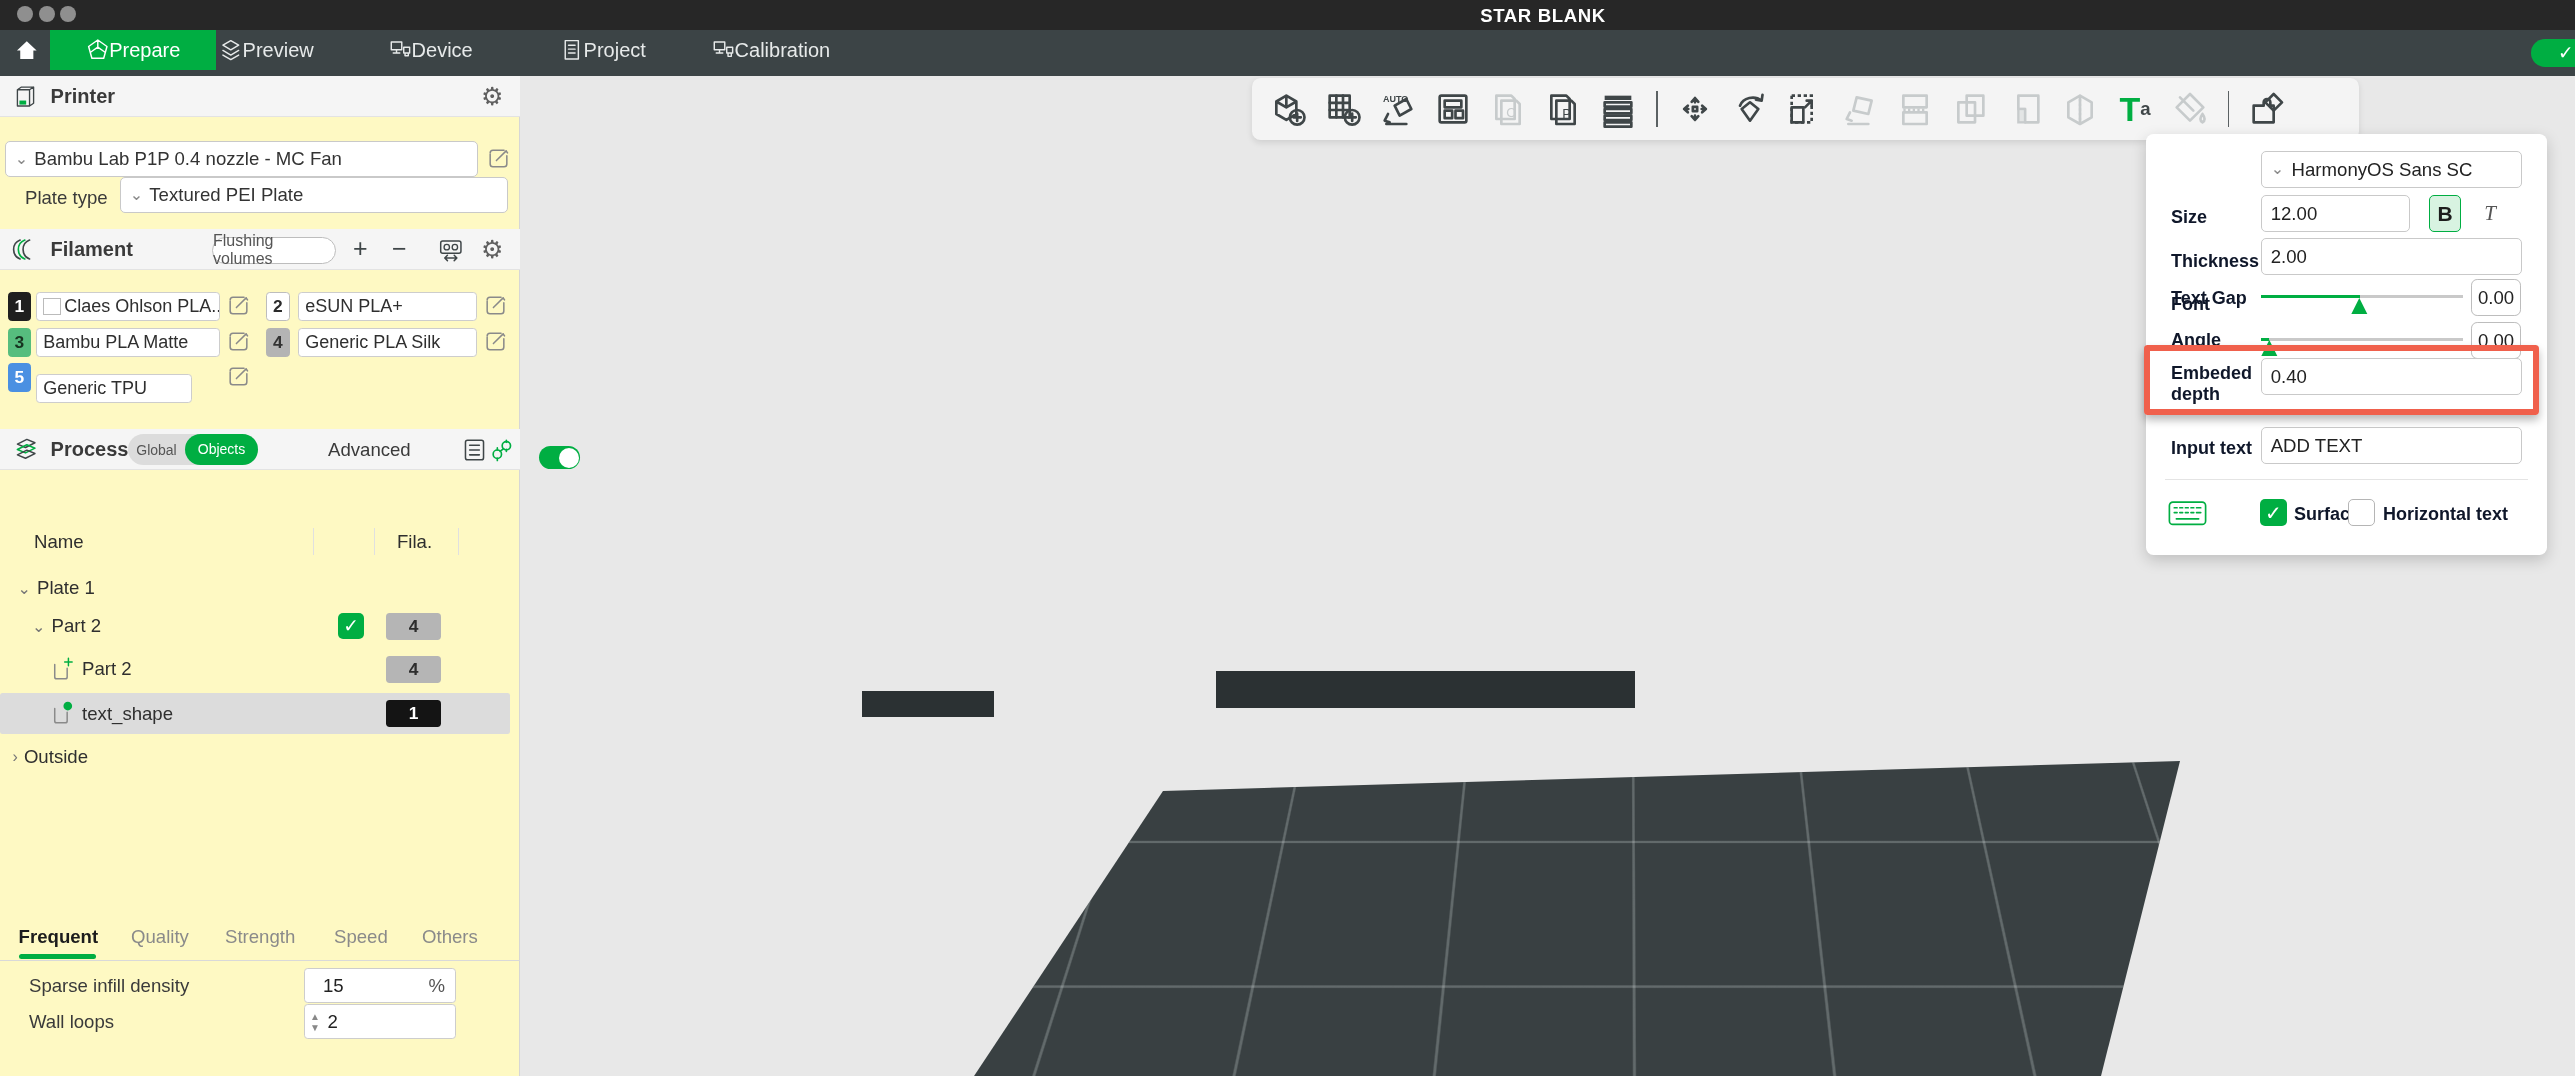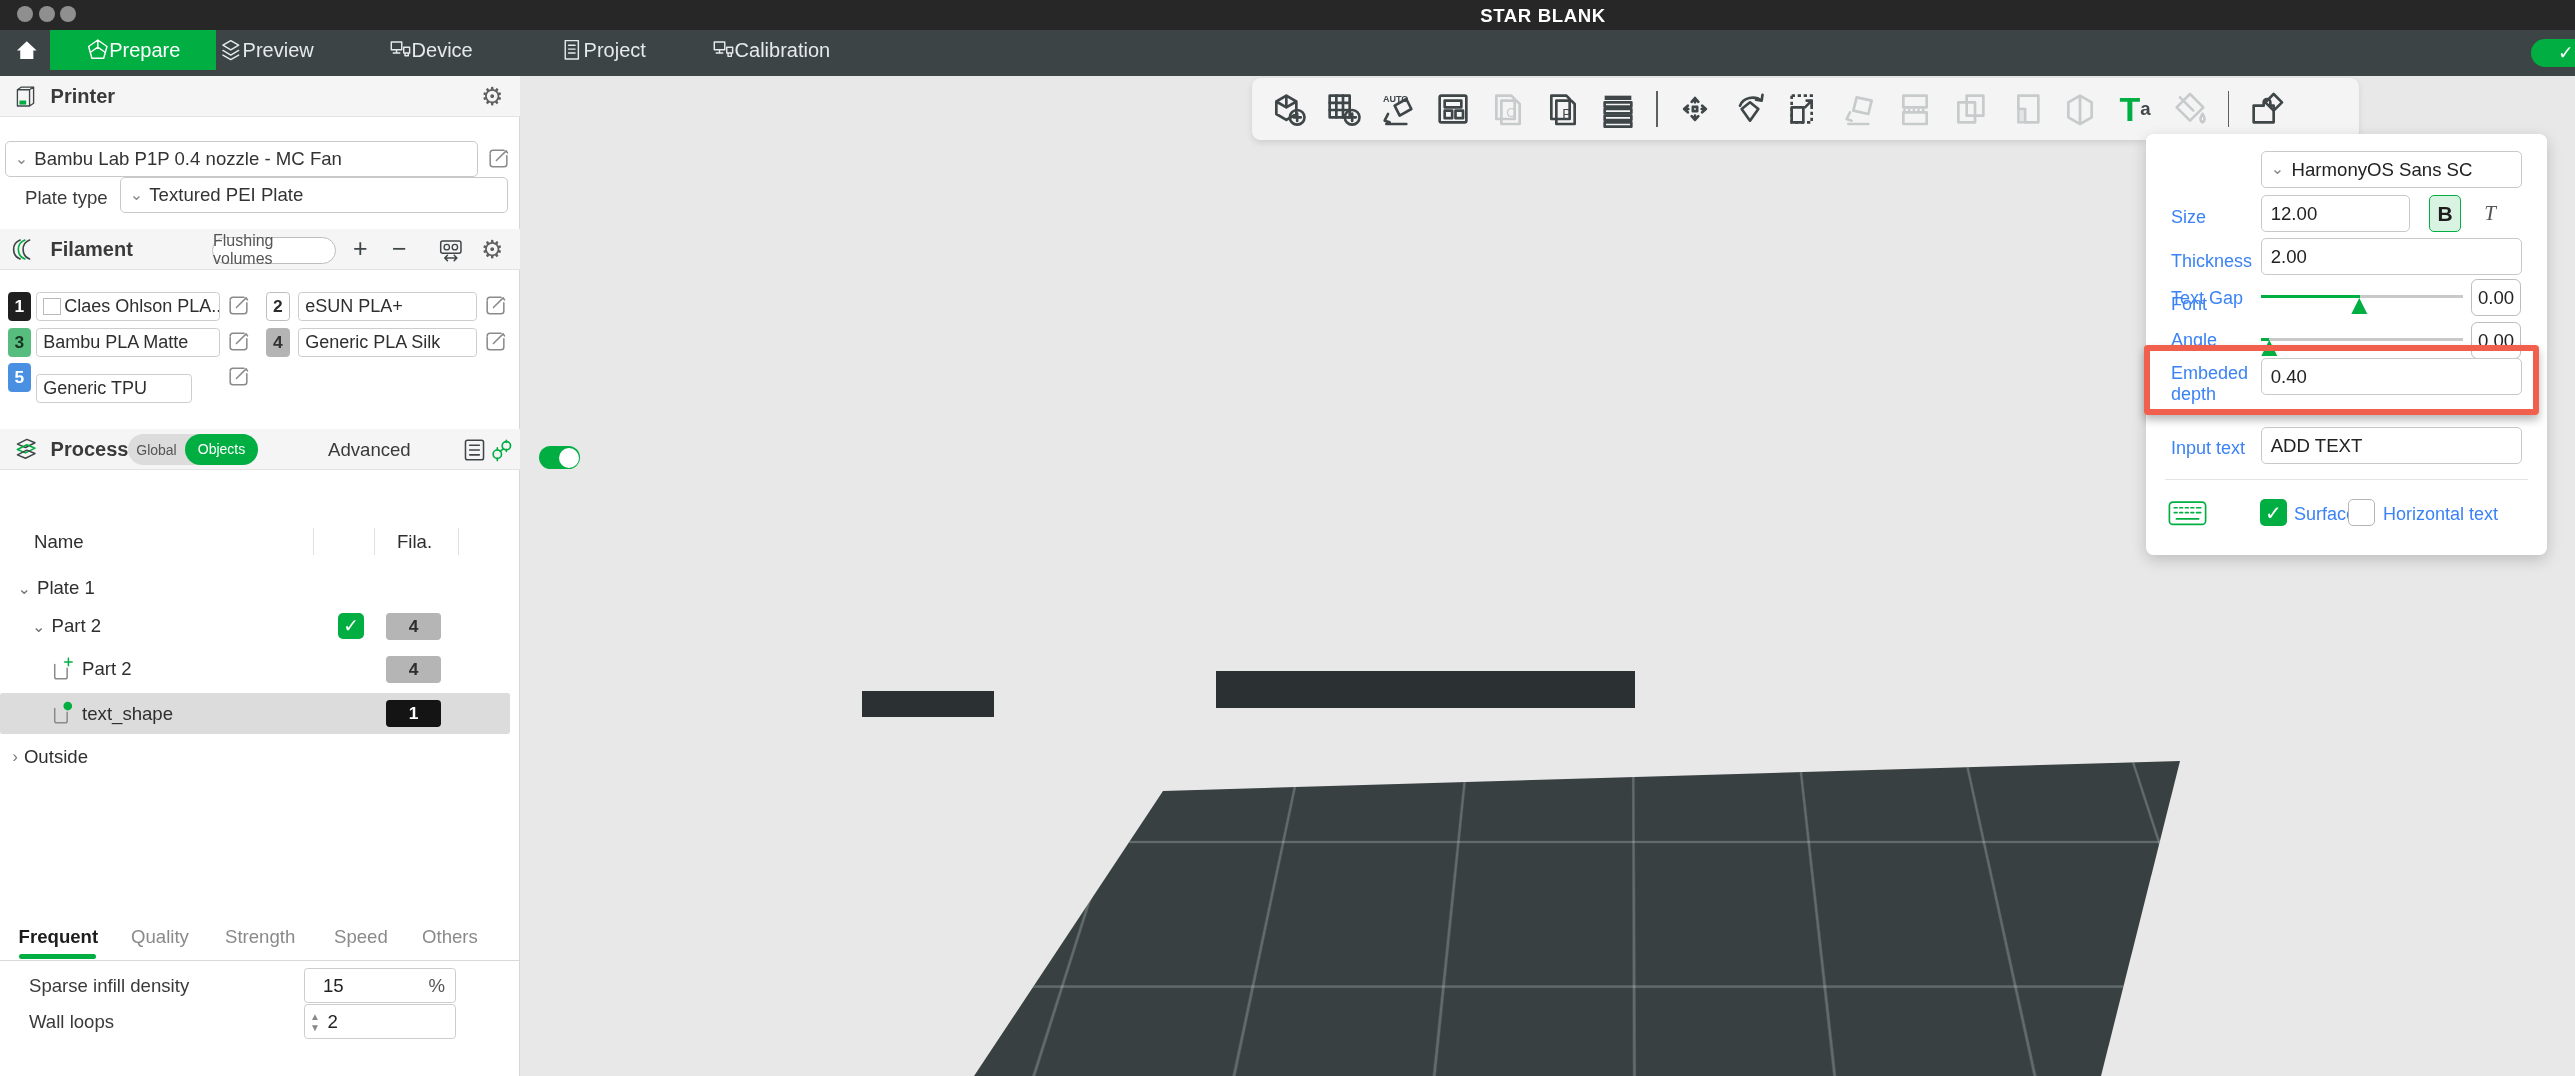--- a/index.html
+++ b/index.html
@@ -13,21 +13,21 @@
   #win-title { top:5px; font-size:18.6px; font-weight:bold; color:#fff; letter-spacing:0.6px; transform:translateX(-50%); white-space:nowrap; }
 
   
   #tabbar { left:0; top:30px; width:2576px; height:46px; background:#3c4446; z-index:50; }
   .navtab { height:40px; display:flex; align-items:center; gap:0; color:#e7eaea; font-size:20px; top:0; }
   .navtab.active { background:#00ae42; color:#fff; justify-content:center; }
   .tabicon { width:23.6px; height:23.6px; flex:0 0 auto; }
   #slice-pill { right:0; top:8.7px; width:45px; height:28.6px; background:#00ae42; border-radius:14.3px 0 0 14.3px; color:#fff; font-size:18.6px; display:flex; align-items:center; justify-content:flex-end; padding-right:2.5px; overflow:hidden; }
 
   
-  #leftpanel { left:0; top:76px; width:520px; height:1001px; background:#ffffff; border-right:1.2px solid #d6d6d6; z-index:40; }
+  #leftpanel { left:0; top:76px; width:520px; height:1001px; background:#fef9c3; border-right:1.2px solid #d6d6d6; z-index:40; }
   .sec-head { left:0; width:520px; height:41px; background:#f5f5f5; border-bottom:0.6px solid #e3e3e3; display:flex; align-items:center; }
   .sec-title { font-size:20px; font-weight:bold; color:#3a3a3a; margin-left:11.2px; }
   .sec-icon { width:27px; height:27px; margin-left:12.4px; }
   .gear { font-size:25px; color:#5f5f5f; line-height:1; }
   .combo { border:1.2px solid #c9c9c9; border-radius:5px; background:#fff; display:flex; align-items:center; font-size:18.6px; color:#333; padding:0 8.7px; gap:6.2px; }
   .chev { color:#8a8a8a; font-size:16px; transform:translateY(-1.2px); }
   .editicon { width:25px; height:25px; }
   .plabel { font-size:18.6px; color:#3a3a3a; }
 
   .fil-badge { width:23.6px; height:28.6px; border-radius:3.7px; display:flex; align-items:center; justify-content:center; font-size:17.4px; font-weight:bold; border:1.2px solid #bdbdbd; }
@@ -90,21 +90,21 @@
   .tbi svg { width:40px; height:40px; }
   .tb-sep { width:1.9px; height:36px; background:#5b6163; margin:0 5px; }
   .stroke { fill:none; stroke:#3f4648; stroke-width:1.6; stroke-linejoin:round; stroke-linecap:round; }
   .strokedis { fill:none; stroke:#c7cbcc; stroke-width:1.6; stroke-linejoin:round; stroke-linecap:round; }
   #ta-icon { font-size:34px; font-weight:bold; color:#00ae42; line-height:1; }
   #ta-icon .sub { font-size:18.6px; color:#3f4648; font-weight:bold; }
 
   
   #textpanel { left:2146px; top:134px; width:401px; height:421px; background:#fff; border-radius:7.5px;
     box-shadow:0 5px 15px rgba(0,0,0,.18); z-index:46; }
-  .tp-label { position:absolute; left:25px; font-size:18px; color:#3b82f6; }
+  .tp-label { position:absolute; left:25px; font-size:18px; color:#0f172a;font-weight:bold; }
   .tp-field { position:absolute; left:115px; width:261px; height:37px; border:1.2px solid #c9c9c9; border-radius:5px;
     background:#fff; display:flex; align-items:center; padding:0 8.7px; font-size:18.6px; color:#222; gap:7.5px; }
   .track { position:absolute; left:115px; width:202px; height:2.5px; background:#c9c9c9; }
   .track .fill { height:2.5px; background:#00ae42; }
   .thumb { position:absolute; width:0; height:0; border-left:8.7px solid transparent; border-right:8.7px solid transparent;
     border-bottom:16px solid #00ae42; transform:translateX(-8.7px); }
   .minival { position:absolute; left:325px; width:50px; height:37px; border:1.2px solid #bdbdbd; border-radius:6.2px;
     display:flex; align-items:center; justify-content:center; font-size:18.6px; color:#222; }
   .stylebtn { position:absolute; width:32px; height:37px; border-radius:5px; display:flex; align-items:center; justify-content:center; font-size:21px; }
   #boldbtn { left:283px; background:#d8f3e1; border:1.9px solid #00ae42; font-weight:bold; color:#1d1d1d; }

